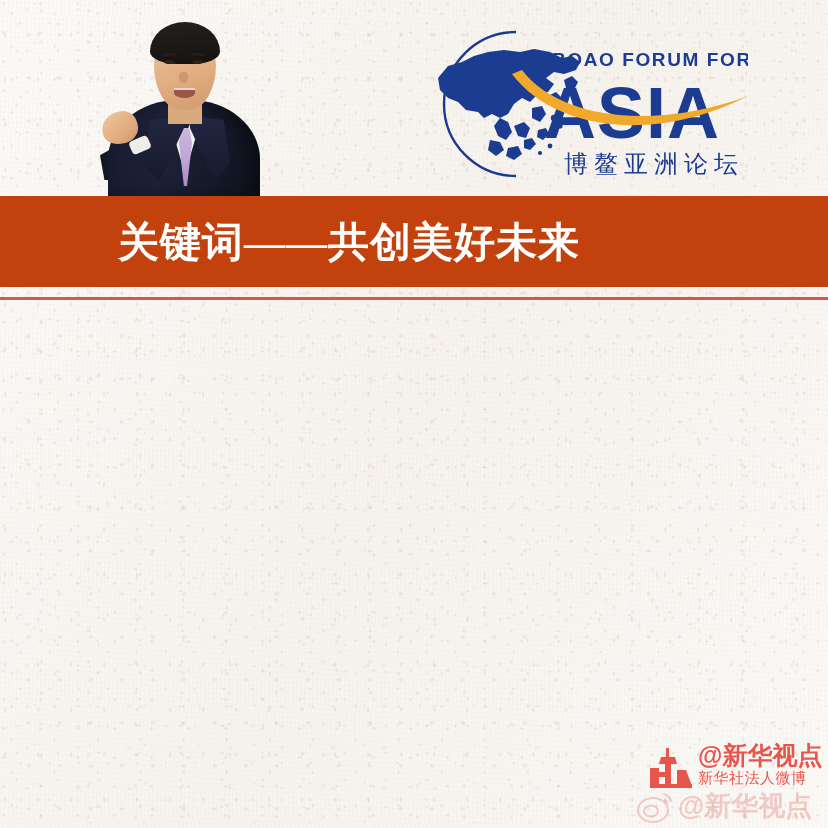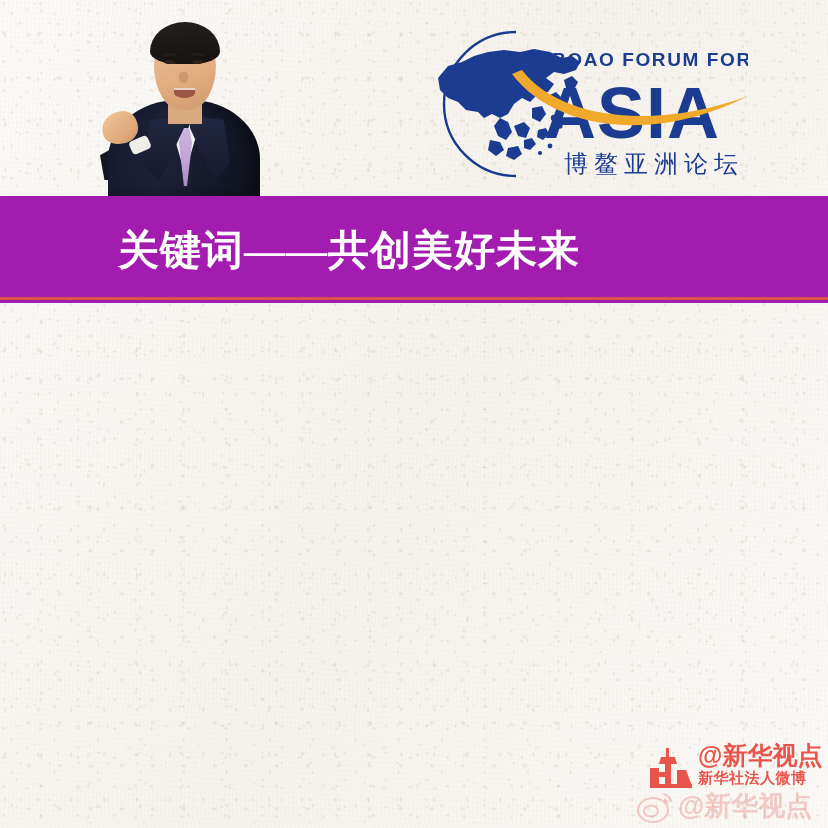--- a/index.html
+++ b/index.html
@@ -208,22 +208,22 @@
     height: 160px;
   }
   .bfa-logo svg { display: block; width: 344px; height: 160px; }
 
   
   .red-banner {
     position: absolute;
     left: 0;
     top: 196px;
     width: 828px;
-    height: 107px;
-    background: #a21caf;
+    height: 91px;
+    background: #c2410c;
   }
   .banner-title {
     position: absolute;
     left: 118px;
     top: 50%;
     transform: translateY(-50%);
     color: #ffffff;
     font-size: 41px;
     font-weight: bold;
     letter-spacing: 1px;
@@ -291,21 +291,21 @@
     color: #e8554c;
     font-size: 25px;
     font-weight: bold;
     line-height: 27px;
     white-space: nowrap;
     font-family: "Liberation Sans", "DejaVu Sans", sans-serif;
   }
   .wm-sub {
     color: #e8554c;
     font-size: 15px;
-    font-weight: bold;
+    font-weight: normal;
     line-height: 18px;
     letter-spacing: 0.5px;
     white-space: nowrap;
     font-family: "Liberation Sans", "DejaVu Sans", sans-serif;
   }
 
   
   .weibo-mark {
     position: absolute;
     left: 636px;

